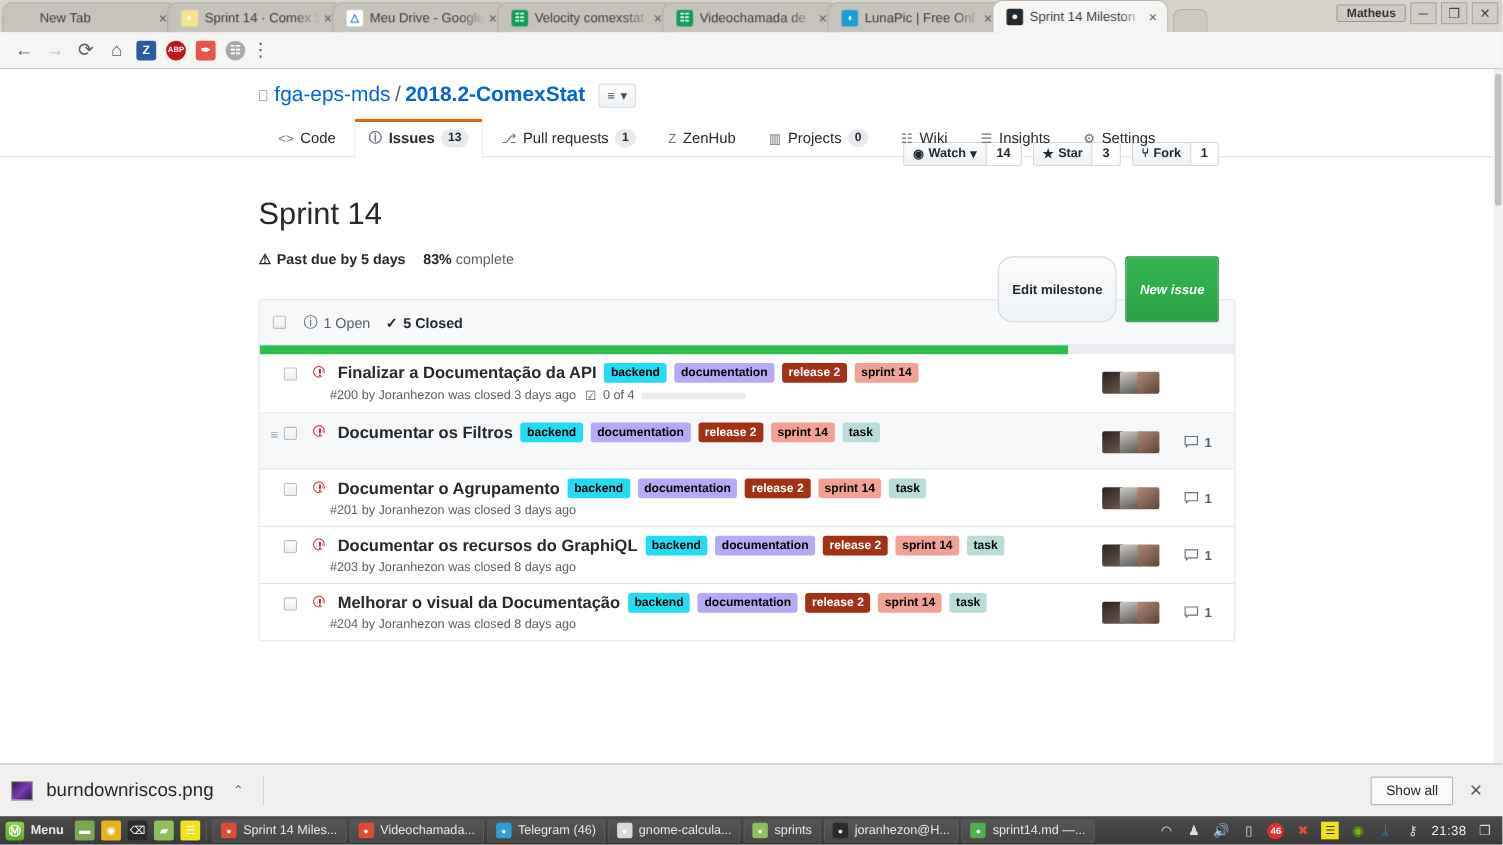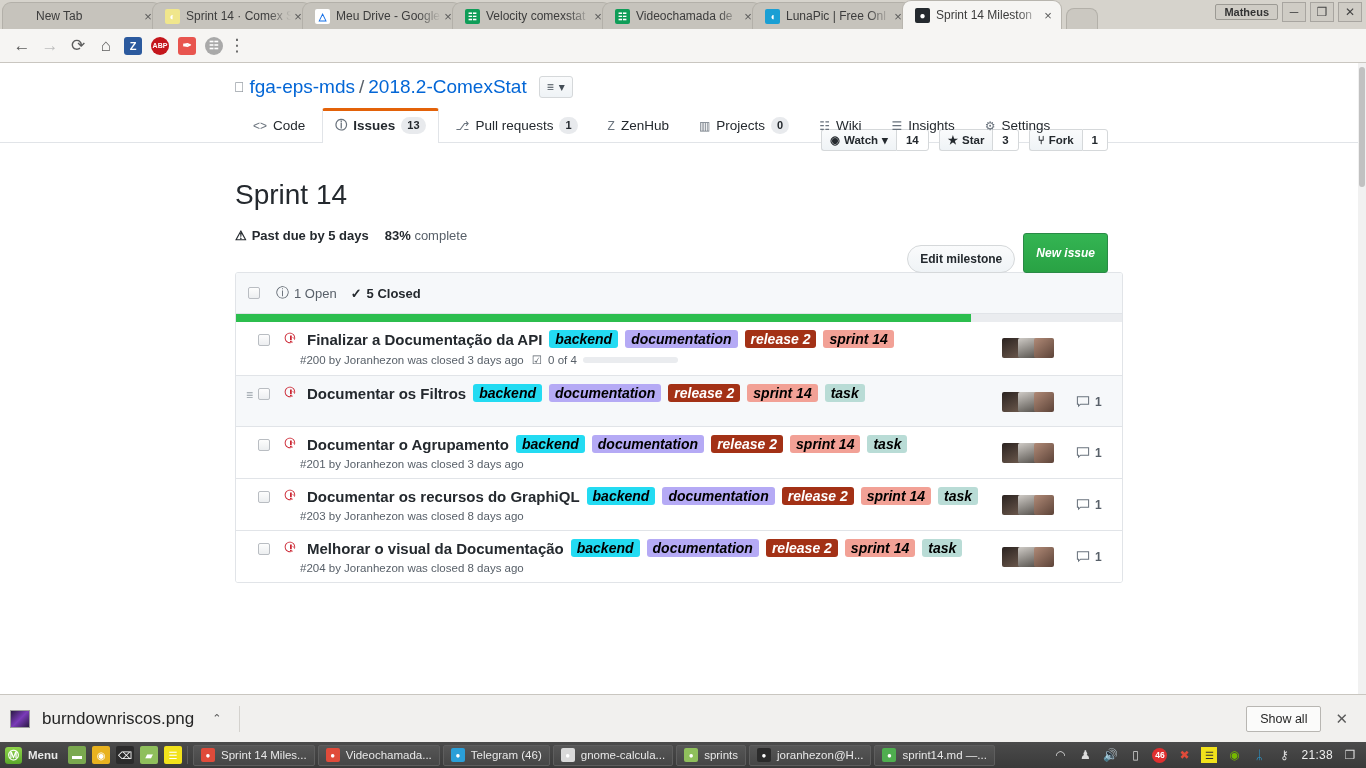--- a/index.html
+++ b/index.html
@@ -96,21 +96,21 @@
   .gh-header {
     background: #fff; border-bottom: 1px solid #e1e4e8; padding-top: 0;
   }
   .repo-line {
     display: flex; align-items: center; padding: 14px 0 0 0; margin: 0 0 0 235px; height: 34px;
     font-size: 19px;
   }
   .repo-icon { color:#6a737d; margin-right:6px; font-size:14px; }
   .repo-owner { color:#0366d6; }
   .repo-sep { color:#586069; margin: 0 4px; }
-  .repo-name { color:#0366d6; font-weight: normal; }
+  .repo-name { color:#0366d6; font-weight: bold; }
   .repo-menu-btn {
     margin-left: 12px; border: 1px solid #d5d8da; border-radius: 3px;
     background: linear-gradient(#fafbfc,#eff3f6); font-size: 12px; color: #444d56;
     padding: 2px 7px; display: inline-flex; align-items: center; gap:5px; height: 22px;
   }
   .repo-actions { position: absolute; right: 250px; top: 66px; display: flex; gap: 10px; }
   .btn-group { display: flex; height: 22px; font-size: 11.5px; }
   .btn-group .lbl {
     border: 1px solid #d5d8da; border-right: none; border-radius: 3px 0 0 3px;
     background: linear-gradient(#fafbfc,#eff3f6); padding: 0 8px;
@@ -136,21 +136,21 @@
     background: #e8eaed; border-radius: 20px; padding: 1px 6px; font-size: 11px;
     color:#24292e; font-weight: bold; line-height: 15px;
   }
 
   
   .ms-wrap { margin: 0 235px; padding-top: 36px; }
   .ms-title { font-size: 28px; font-weight: normal; color:#24292e; }
   .ms-actions { position: absolute; right: 250px; top: 170px; display: flex; gap: 8px; }
   .btn-grey {
     border: 1px solid #d5d8da; border-radius: 14px; background: linear-gradient(#fafbfc,#eff3f6);
-    font-size: 12px; font-weight: bold; color: #24292e; padding: 6px 12px; margin-top: 12px;
+    font-size: 12px; font-weight: bold; color: #24292e; padding: 22px 12px;
   }
   .btn-green {
     border: 1px solid #2a8a46; border-radius: 3px; background: linear-gradient(#34b553,#29a244);
     font-size: 12px; font-weight: bold; color: #fff; padding: 6px 12px; font-style: italic;
   }
   .ms-meta { display:flex; align-items:center; gap: 16px; margin-top: 17px; font-size: 13px; color:#586069; }
   .ms-meta .due { color:#24292e; font-weight: bold; display:flex; align-items:center; gap:5px; }
   .ms-meta .pct b { color:#24292e; }
 
   .issues-box {
@@ -179,22 +179,22 @@
     background: linear-gradient(#fdfdfd,#eceef0); display:inline-block; flex: 0 0 12px;
   }
   .issue-main { flex: 1 1 auto; padding-left: 12px; }
   .issue-title-line { display:flex; align-items:center; flex-wrap: wrap; gap: 7px; }
   .ico-closed {
     width: 15px; height: 15px; flex:0 0 15px; color:#cb2431; font-size: 14px;
     display:inline-flex; align-items:center; justify-content:center; margin-right: 3px;
   }
   .issue-title { font-size: 15px; font-weight: bold; color:#24292e; }
   .label {
-    font-size: 14px; font-weight: bold; border-radius: 3px; padding: 2px 6px;
-    line-height: 14px; white-space: nowrap; font-style: italic;
+    font-size: 11px; font-weight: bold; border-radius: 3px; padding: 2px 6px;
+    line-height: 14px; white-space: nowrap;
   }
   .issue-sub { font-size: 11.5px; color:#586069; margin-top: 5px; display:flex; align-items:center; gap: 8px; padding-left: 18px;}
   .task-prog { display:flex; align-items:center; gap: 6px; }
   .task-bar { width: 95px; height: 6px; background:#eaecef; border-radius: 3px; }
   .issue-right { display:flex; align-items:center; gap: 22px; padding-top: 8px; }
   .avatars { display:flex; }
   .av { width: 20px; height: 20px; border-radius: 2px; margin-left: -4px; background-size: cover; }
   .av:first-child { margin-left: 0; }
   .comments { display:flex; align-items:center; gap: 5px; color:#586069; font-size: 12px; width: 34px;}
   .comments b { color:#586069; font-weight: bold; }

